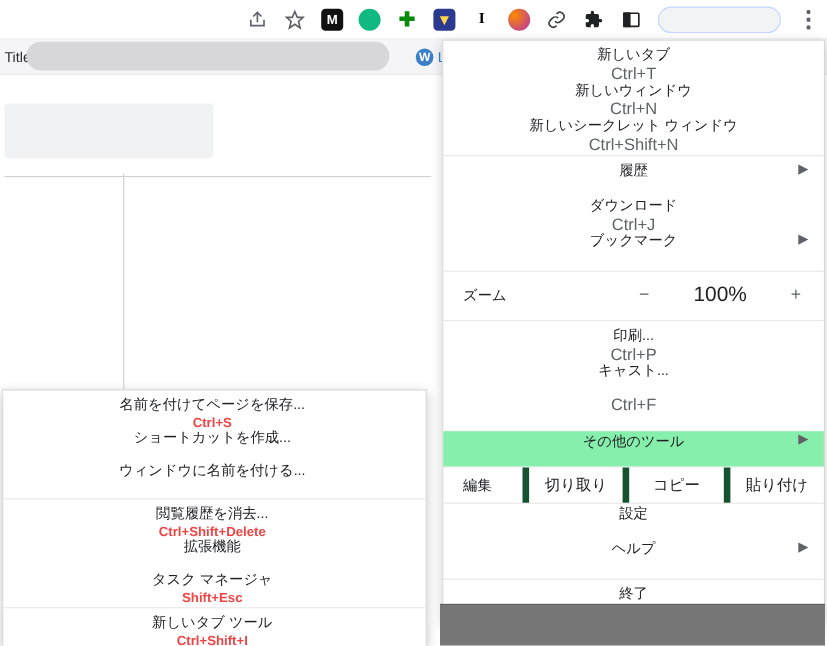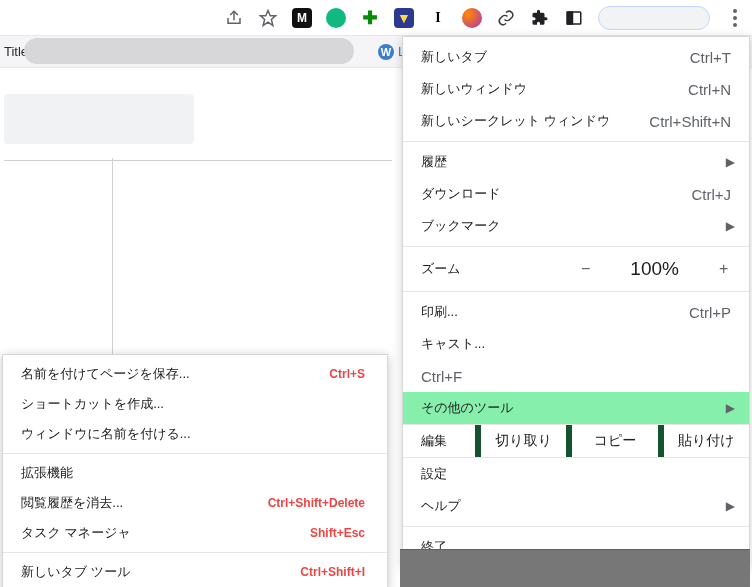--- a/index.html
+++ b/index.html
@@ -101,20 +101,21 @@
     box-shadow: 0 2px 10px rgba(0,0,0,.18);
     padding-top:4px; padding-bottom:4px;
   }
   .mi {
     display:flex; align-items:center;
     height:32px;
     padding: 0 18px 0 18px;
     font-size:13px;
     color:#202124;
     position:relative;
+    flex-direction:column;
   }
   .mi .lbl { flex:1; }
   .mi .accel { color:#5f6368; font-size:15px; }
   .mi .arrow {
     width: 10px; text-align:right; color:#5f6368; font-size:12px;
     position:absolute; right:14px;
   }
   .mi.hot { background:#86efac; }
   .sep { height:1px; background:#e6e6e6; margin:4px 0; }
 
@@ -318,27 +319,27 @@
     <span class="accel">Ctrl+S</span>
   </div>
   <div class="mi">
     <span class="lbl">ショートカットを作成...</span>
   </div>
   <div class="mi">
     <span class="lbl">ウィンドウに名前を付ける...</span>
   </div>
   <div class="sep"></div>
   <div class="mi">
-    <span class="lbl">拡張機能</span>
-  </div>
-  <div class="mi">
     <span class="lbl">閲覧履歴を消去...</span>
     <span class="accel">Ctrl+Shift+Delete</span>
   </div>
   <div class="mi">
+    <span class="lbl">拡張機能</span>
+  </div>
+  <div class="mi">
     <span class="lbl">タスク マネージャ</span>
     <span class="accel">Shift+Esc</span>
   </div>
   <div class="sep"></div>
   <div class="mi">
     <span class="lbl">新しいタブ ツール</span>
     <span class="accel">Ctrl+Shift+I</span>
   </div>
 </div>
 

